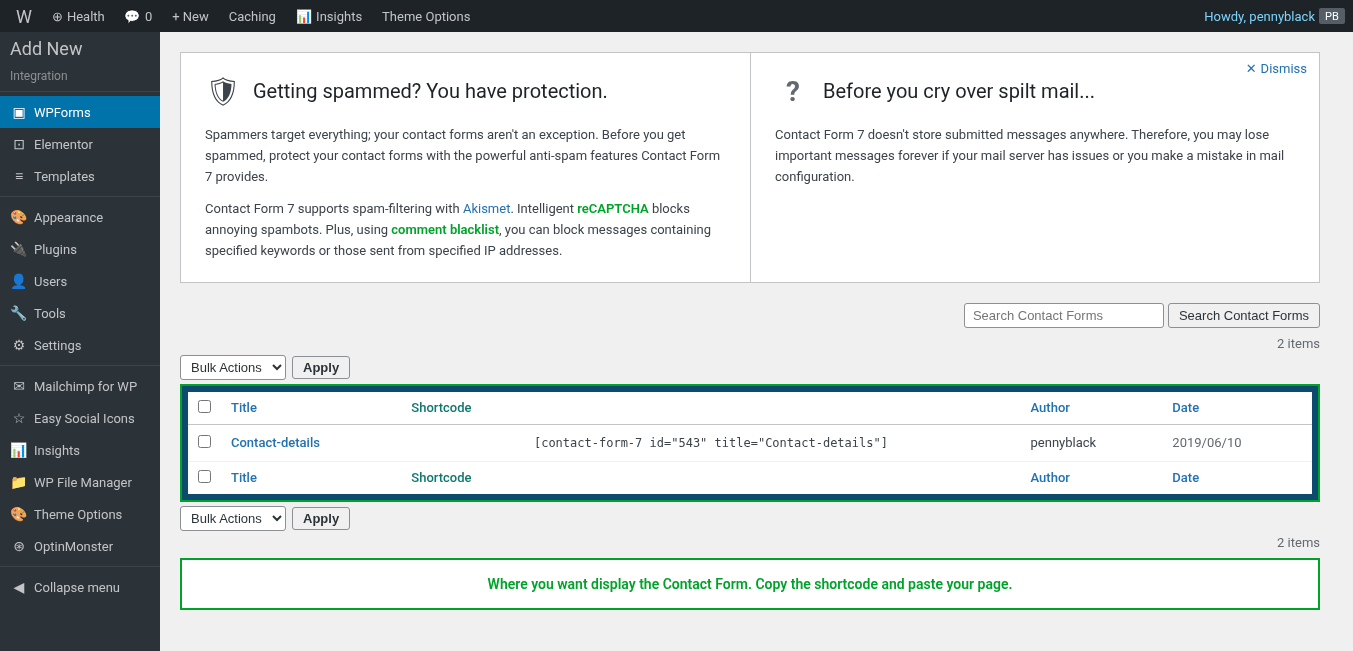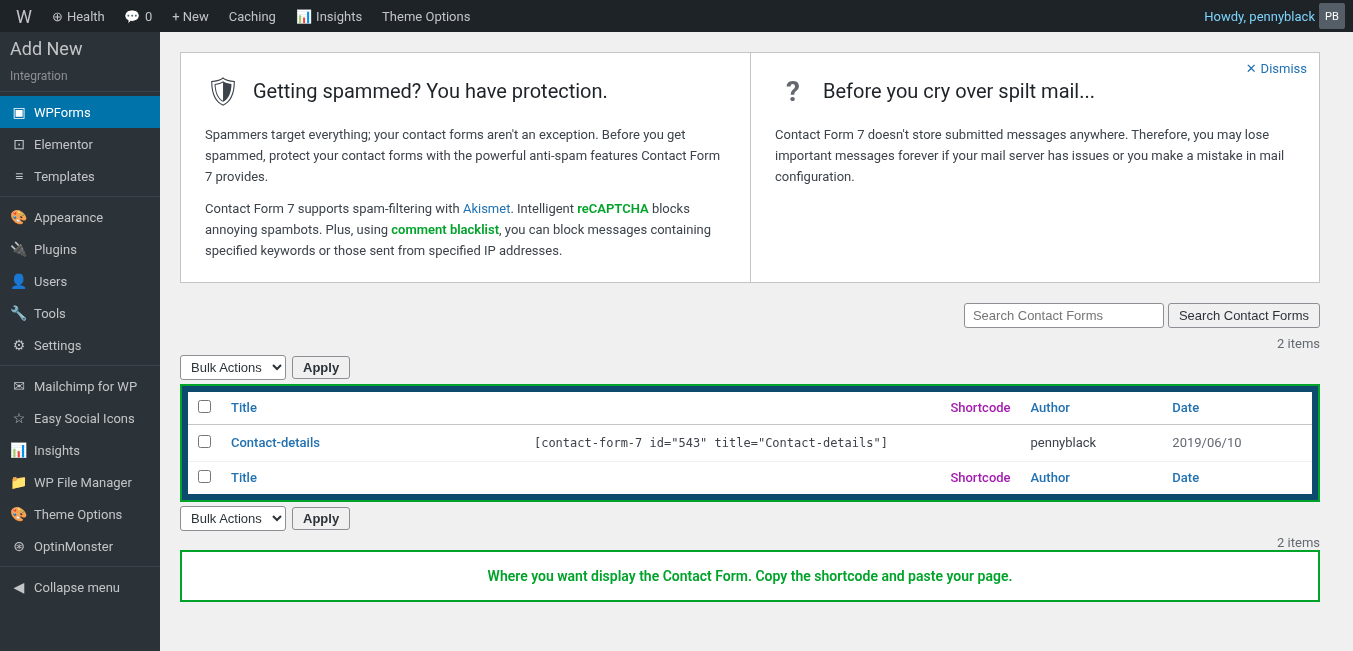--- a/index.html
+++ b/index.html
@@ -18,21 +18,21 @@
       top: 0;
       left: 0;
       right: 0;
       z-index: 100;
     }
     .admin-bar-left { display: flex; align-items: center; gap: 4px; flex: 1; }
     .admin-bar-item { display: flex; align-items: center; gap: 4px; color: #c3c4c7; padding: 0 8px; height: 32px; cursor: pointer; font-size: 13px; }
     .wp-logo { color: #c3c4c7; font-size: 18px; }
     .admin-bar-right { display: flex; align-items: center; gap: 4px; color: #c3c4c7; }
     .howdy { font-size: 13px; color: #7dd3fc; }
-    .avatar-box { width: 26px; height: 26px; background: #555d66; border-radius: 2px; display: inline-flex; align-items: center; justify-content: center; color: #fff; font-size: 11px; }
+    .avatar-box { width: 26px; height: 16px; background: #555d66; border-radius: 2px; display: inline-flex; align-items: center; justify-content: center; color: #fff; font-size: 11px; }
 
     
     .layout { display: flex; margin-top: 32px; min-height: calc(100vh - 32px); }
 
     
     .sidebar {
       width: 160px;
       background: #2c3338;
       color: #c3c4c7;
       flex-shrink: 0;
@@ -188,22 +188,22 @@
       padding: 8px 10px;
       text-align: left;
       color: #2271b1;
       font-weight: 500;
       font-size: 13px;
       border-bottom: 1px solid #c3c4c7;
       background: #fff;
       cursor: pointer;
     }
     .cf7-table th.shortcode-col {
-      text-align: right;
-      color: #a21caf;
+      text-align: left;
+      color: #0f766e;
       cursor: default;
     }
     .cf7-table td {
       padding: 10px 10px;
       border-bottom: 1px solid #f0f0f1;
       font-size: 13px;
     }
     .cf7-table td.shortcode-cell {
       text-align: center;
       font-family: monospace;
@@ -226,20 +226,21 @@
       display: flex;
       align-items: center;
       gap: 6px;
       margin-top: 4px;
     }
     .bottom-info-box {
       border: 2px solid #00a32a;
       background: #fff;
       padding: 16px;
       text-align: center;
+      margin-top: 8px;
     }
     .bottom-info-text {
       color: #00a32a;
       font-weight: 600;
       font-size: 14px;
     }
     .items-count-bottom {
       text-align: right;
       font-size: 13px;
       color: #646970;

